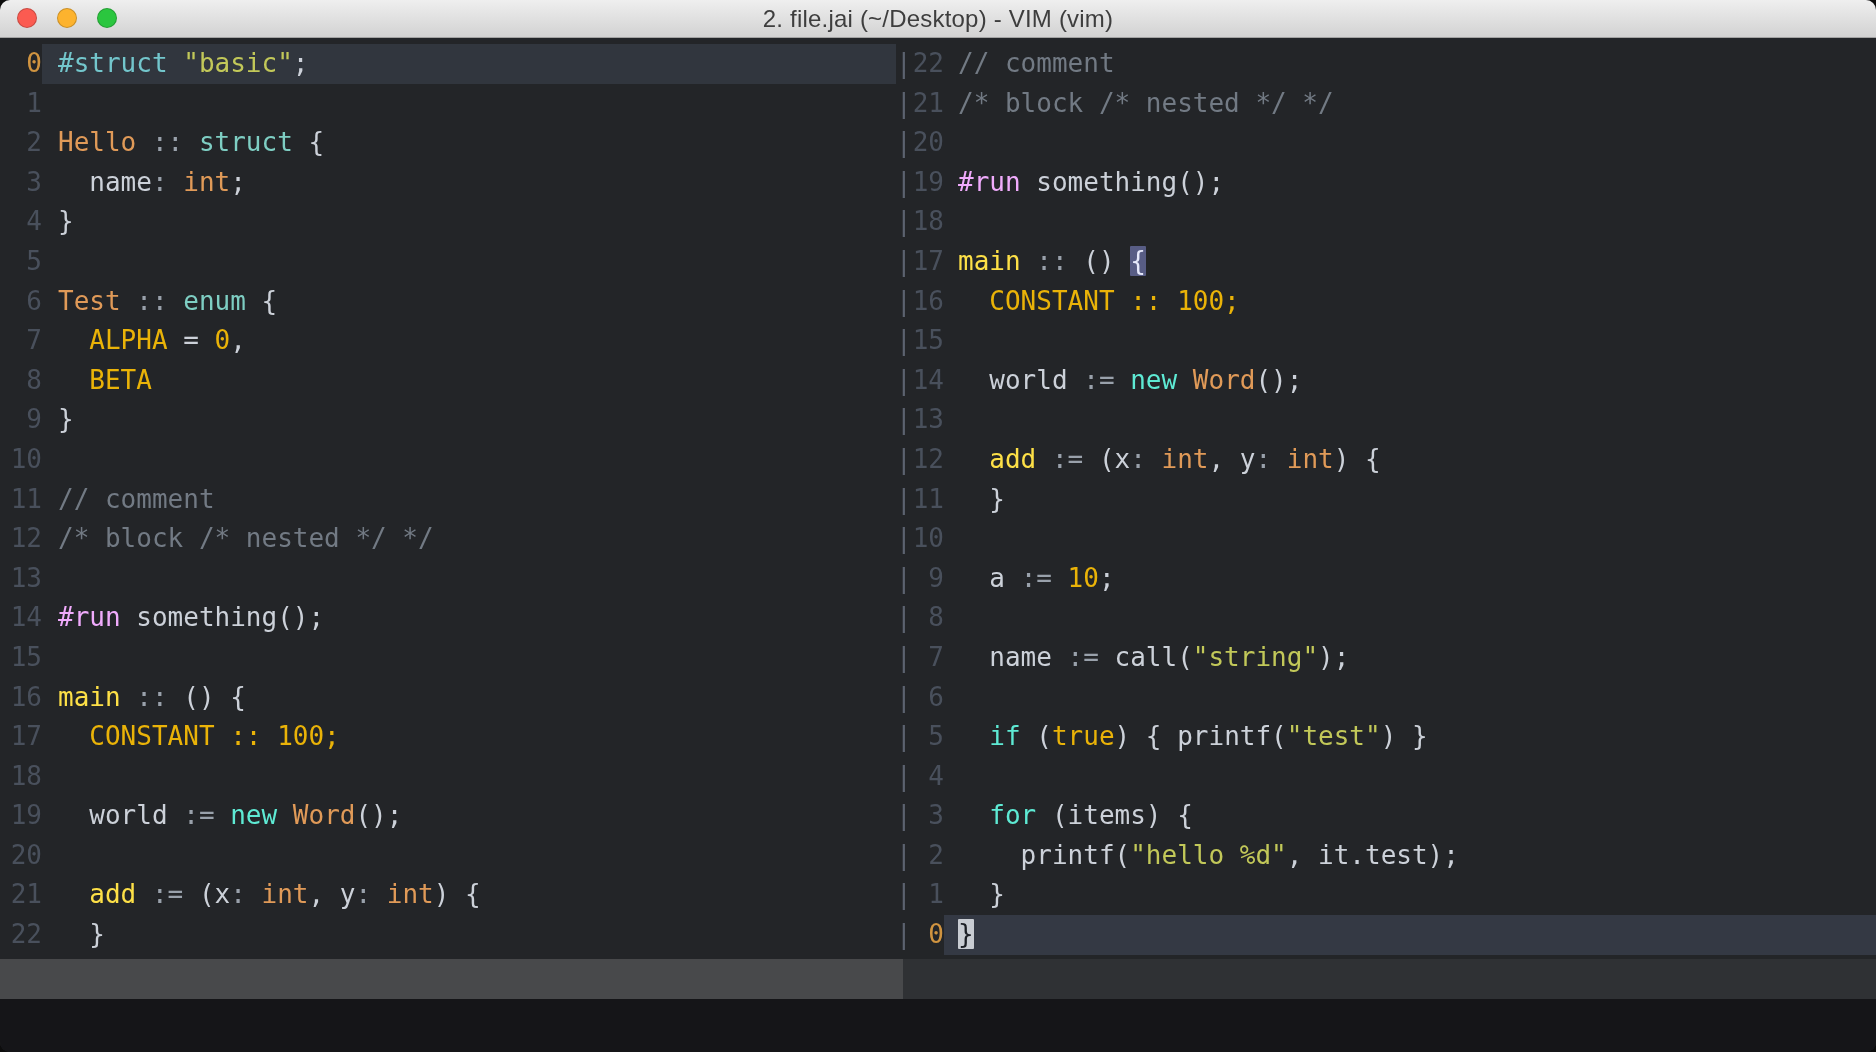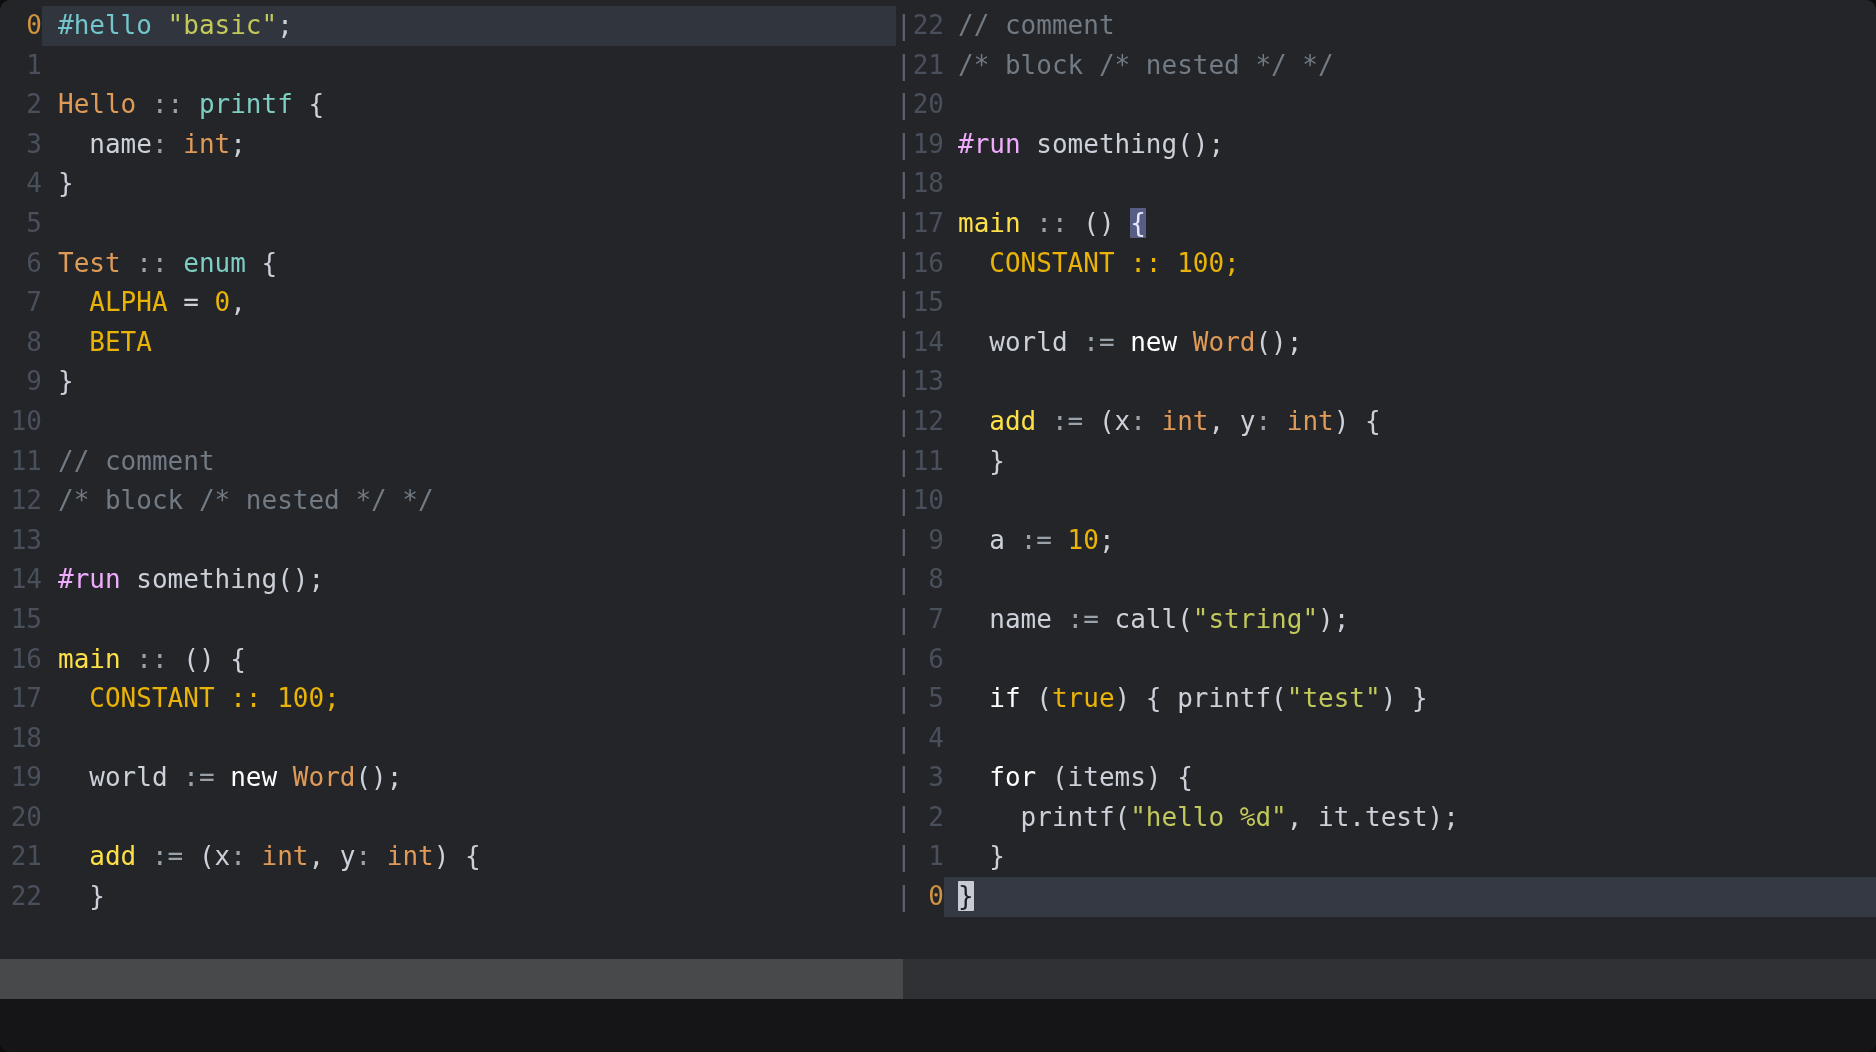--- a/index.html
+++ b/index.html
@@ -29,47 +29,55 @@
   .cmdline{flex:0 0 53px;}
 </style>
 <style>.tk-f{color:#ccd1d9}
 .tk-d{color:#99a1ab}
 .tk-c{color:#727a84}
 .tk-o{color:#e09a58}
 .tk-g{color:#fde047}
 .tk-t{color:#7ecec3}
 .tk-y{color:#73c6cc}
 .tk-n{color:#f0abfc}
-.tk-b{color:#ffffff}
+.tk-b{color:#5eead4}
 .tk-r{color:#eab308}
 .tk-s{color:#c2c859}
 .window{background:#232528}
 .title{color:#3e3e3e}
 .light.red{background:#fb5b51;border:1px solid rgba(0,0,0,.2)}
 .light.yellow{background:#fdb32e;border:1px solid rgba(0,0,0,.2)}
 .light.green{background:#2bc63f;border:1px solid rgba(0,0,0,.2)}
 .num{color:#49505c}
 .row.cur .num{color:#d09440}
 .sep{color:#5c6370}
 .pane.left .row.cur .code{background:#31363e}
 .pane.right .row.cur .code{background:#343944}
 .tk-m{background:#585d85;color:#e6e9fb}
 .tk-k{background:#c8ccd2;color:#1b1e24}
 .status.left{background:#48494b;color:#9aa0a8}
 .status.right{background:#2f3134;color:#c6cb6a}
 .cmdline{background:#151518}</style></head>
 <body>
 
 <div class="window">
+  <div class="titlebar">
+    <div class="lights">
+      <span class="light red"></span>
+      <span class="light yellow"></span>
+      <span class="light green"></span>
+    </div>
+    <div class="title">2. file.jai (~/Desktop) - VIM (vim)</div>
+  </div>
 
   <div class="panes">
     <div class="pane left" id="pane-left">
-        <div class="row cur"><span class="num">0</span><span class="code"><span class="tk-y">#hello</span><span class="tk-f"> </span><span class="tk-s">"basic"</span><span class="tk-f">;</span></span></div>
+        <div class="row cur"><span class="num">0</span><span class="code"><span class="tk-y">#struct</span><span class="tk-f"> </span><span class="tk-s">"basic"</span><span class="tk-f">;</span></span></div>
         <div class="row"><span class="num">1</span><span class="code"></span></div>
-        <div class="row"><span class="num">2</span><span class="code"><span class="tk-o">Hello</span><span class="tk-d"> :: </span><span class="tk-t">printf</span><span class="tk-f"> {</span></span></div>
+        <div class="row"><span class="num">2</span><span class="code"><span class="tk-o">Hello</span><span class="tk-d"> :: </span><span class="tk-t">struct</span><span class="tk-f"> {</span></span></div>
         <div class="row"><span class="num">3</span><span class="code"><span class="tk-f">  name</span><span class="tk-d">:</span><span class="tk-f"> </span><span class="tk-o">int</span><span class="tk-f">;</span></span></div>
         <div class="row"><span class="num">4</span><span class="code"><span class="tk-f">}</span></span></div>
         <div class="row"><span class="num">5</span><span class="code"></span></div>
         <div class="row"><span class="num">6</span><span class="code"><span class="tk-o">Test</span><span class="tk-d"> :: </span><span class="tk-t">enum</span><span class="tk-f"> {</span></span></div>
         <div class="row"><span class="num">7</span><span class="code"><span class="tk-r">  ALPHA</span><span class="tk-f"> = </span><span class="tk-r">0</span><span class="tk-f">,</span></span></div>
         <div class="row"><span class="num">8</span><span class="code"><span class="tk-r">  BETA</span></span></div>
         <div class="row"><span class="num">9</span><span class="code"><span class="tk-f">}</span></span></div>
         <div class="row"><span class="num">10</span><span class="code"></span></div>
         <div class="row"><span class="num">11</span><span class="code"><span class="tk-c">// comment</span></span></div>
         <div class="row"><span class="num">12</span><span class="code"><span class="tk-c">/* block /* nested */ */</span></span></div>

